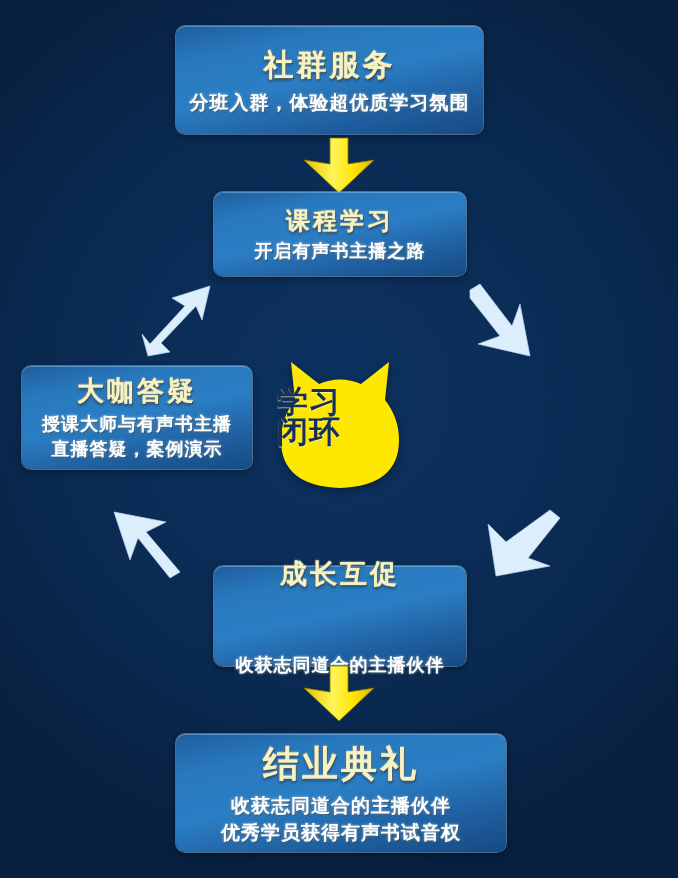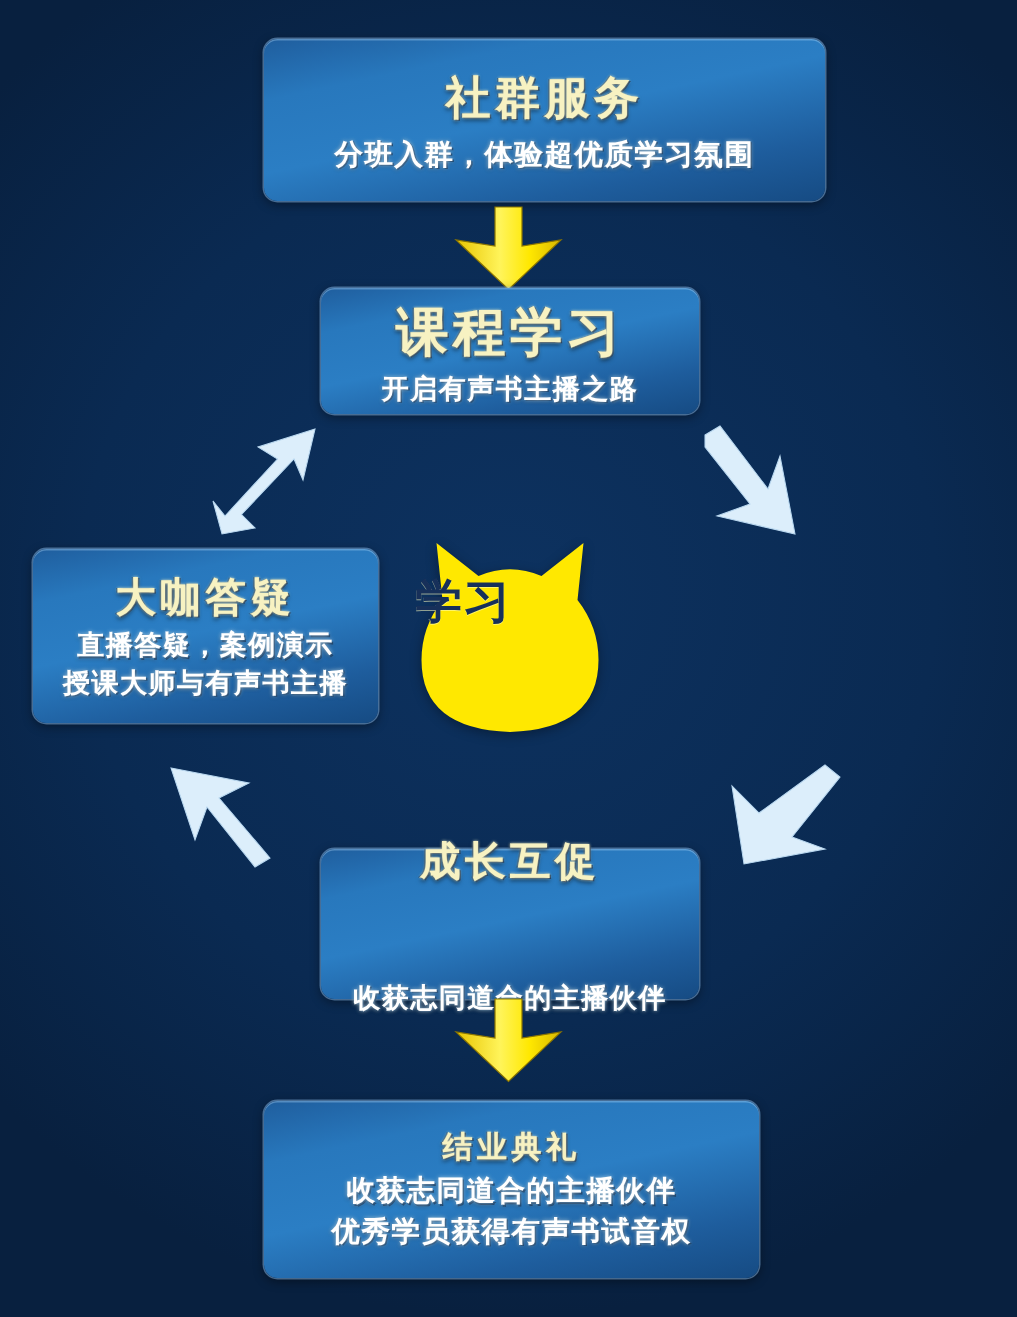--- a/index.html
+++ b/index.html
@@ -43,42 +43,42 @@
     color:#ffffff;
     font-weight:bold;
     letter-spacing:1px;
     text-shadow:
       0 0 3px rgba(200,235,255,.85),
       1px 1px 0 rgba(15,45,80,.8),
       0 1px 3px rgba(0,0,0,.45);
   }
 
   
-  #card-community { left:176px;  top:26px;  width:374px; height:108px; }
+  #card-community { left:176px;  top:26px;  width:307px; height:108px; }
   #card-community .title { font-size:30px; margin-bottom:4px; }
   #card-community .sub   { font-size:19px; }
 
   #card-course { left:214px; top:192px; width:252px; height:84px; }
-  #card-course .title { font-size:35px; margin-bottom:2px; }
+  #card-course .title { font-size:24px; margin-bottom:2px; }
   #card-course .sub   { font-size:18px; }
 
-  #card-qa { left:22px;  top:366px; width:230px; height:116px; padding:6px 4px; }
+  #card-qa { left:22px;  top:366px; width:230px; height:103px; padding:6px 4px; }
   #card-qa .title { font-size:27px; margin-bottom:3px; }
   #card-qa .sub   { font-size:18px; line-height:1.38; }
 
   #card-practice { left:428px; top:366px; width:230px; height:116px; padding:6px 4px; }
   #card-practice .title { font-size:27px; margin-bottom:3px; }
   #card-practice .sub   { font-size:18px; line-height:1.38; }
 
   #card-growth { left:214px; top:566px; width:252px; height:100px;gap:15px; }
   #card-growth .title { font-size:27px; margin-bottom:2px; }
   #card-growth .sub   { font-size:18px;margin-top:44px; }
 
   #card-graduation { left:176px; top:734px; width:330px; height:118px; }
-  #card-graduation .title { font-size:20px; margin-bottom:3px; }
+  #card-graduation .title { font-size:36px; margin-bottom:3px; }
   #card-graduation .sub   { font-size:19px; line-height:1.4; }
 
   
   #cat-badge {
     position:absolute; left:277px; top:348px;
     width:126px; height:142px;
   }
   #cat-badge svg { display:block; width:126px; height:142px;
     filter:drop-shadow(0 2px 4px rgba(0,0,0,.35)); }
   #cat-label {
@@ -138,31 +138,32 @@
   </div>
 
   <div class="arrow" id="arrow-ur">
     <svg width="80" height="80" viewBox="0 0 80 80">
       <path d="M8 6 L18 0 L50 42 L58 20 L68 72 L16 60 L38 52 L8 14 Z" fill="#dceefb" stroke="#b9d8f0" stroke-width="0.7"></path>
     </svg>
   </div>
 
   <div class="card" id="card-qa">
     <div class="title">大咖答疑</div>
+    <div class="sub">授课大师与有声书主播</div>
     <div class="sub">直播答疑，案例演示</div>
-    <div class="sub">授课大师与有声书主播</div>
   </div>
 
   <div id="cat-badge">
     <svg viewBox="0 0 126 142">
       <path d="M18 52 L14 14 L42 36 Q63 27 84 36 L112 14 L108 52
                Q122 70 122 92 Q122 138 63 140 Q4 138 4 92 Q4 70 18 52 Z" fill="#ffe800"></path>
     </svg>
     <div id="cat-label">
       <span>学习</span>
+      <span>闭环</span>
     </div>
   </div>
 
 
   <div class="arrow" id="arrow-ll">
     <svg width="80" height="80" viewBox="0 0 80 80">
       <path d="M4 10 L56 20 L36 30 L70 70 L60 76 L28 36 L20 58 Z" fill="#dceefb" stroke="#b9d8f0" stroke-width="0.7"></path>
     </svg>
   </div>
 

